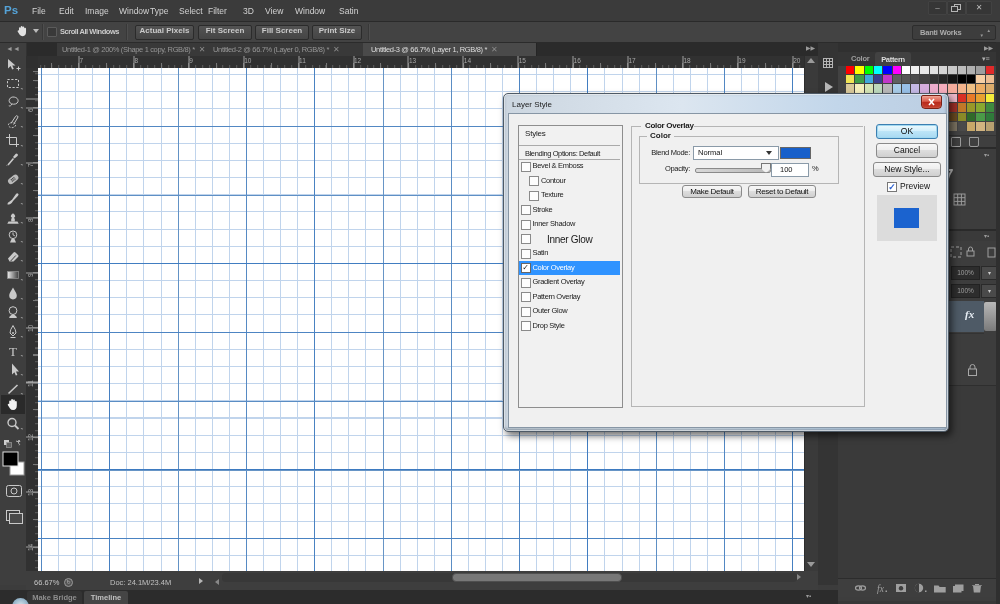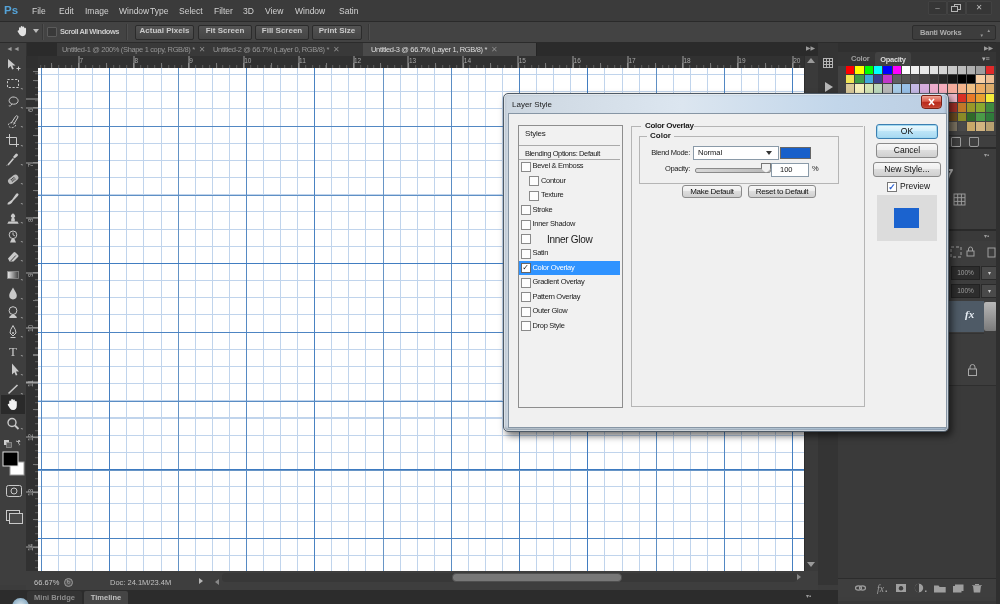--- a/index.html
+++ b/index.html
@@ -63,21 +63,21 @@
 <div id="app">
 
 <div class="abs" id="menubar"></div>
 <div class="abs" id="pslogo">Ps</div>
 <div class="abs menuitem" style="left:32px">File</div>
     <div class="abs menuitem" style="left:59px">Edit</div>
     <div class="abs menuitem" style="left:85px">Image</div>
     <div class="abs menuitem" style="left:119px">Window</div>
     <div class="abs menuitem" style="left:150px">Type</div>
     <div class="abs menuitem" style="left:179px">Select</div>
-    <div class="abs menuitem" style="left:214px">Filter</div>
+    <div class="abs menuitem" style="left:208px">Filter</div>
     <div class="abs menuitem" style="left:243px">3D</div>
     <div class="abs menuitem" style="left:265px">View</div>
     <div class="abs menuitem" style="left:295px">Window</div>
     <div class="abs menuitem" style="left:339px">Satin</div>
 <div class="abs winbtn" style="left:928px;width:17px">–</div>
     <div class="abs winbtn" style="left:947px;width:17px"><svg width="11" height="9" style="margin-top:1.5px">
         <rect x="3.5" y="0.5" width="6" height="5" fill="none" stroke="#b5b5b5"></rect>
         <rect x="0.5" y="2.5" width="6" height="5" fill="#363636" stroke="#b5b5b5"></rect>
       </svg></div>
     <div class="abs winbtn" style="left:966px;width:24px">✕</div>
@@ -273,41 +273,41 @@
 <div class="abs" style="left:64px;top:578px;width:7px;height:7px;border-radius:50%;border:1px solid #9a9a9a;background:#555;color:#bbb;font-size:5px;line-height:7px;text-align:center">↻</div>
 <div class="abs" style="left:110px;top:578px;color:#c0c0c0;font-size:7.5px">Doc: 24.1M/23.4M</div>
 <div class="abs" style="left:199px;top:578px;width:0;height:0;border-top:3.5px solid transparent;border-bottom:3.5px solid transparent;border-left:4.5px solid #b5b5b5"></div>
     <div class="abs" style="left:215px;top:579px;width:0;height:0;border-top:3px solid transparent;border-bottom:3px solid transparent;border-right:4px solid #888"></div>
     <div class="abs" style="left:797px;top:574px;width:0;height:0;border-top:3px solid transparent;border-bottom:3px solid transparent;border-left:4px solid #888"></div>
 <div class="abs" id="hscrolltrack"></div>
 <div class="abs" id="hscrollthumb"></div>
 
 <div class="abs" id="botbar"></div>
 <div class="abs" style="left:806px;top:592px;width:14px;height:8px;color:#9a9a9a;font-size:6px">▾▪</div>
-    <div class="abs btab" style="left:27px;width:55px;background:#343434;color:#8d8d8d;font-weight:bold;top:591px">Mini Bridge</div>
+    <div class="abs btab" style="left:27px;width:55px;background:#343434;color:#8d8d8d;font-weight:bold;top:591px">Make Bridge</div>
 <div class="abs btab" style="left:84px;width:44px;background:#454545;color:#c2c2c2;font-weight:bold;top:591px">Timeline</div>
 <div class="abs" style="left:12px;top:598px;width:17px;height:17px;border-radius:50%;background:radial-gradient(circle at 50% 45%,#d8e4ec,#8fb0c6 60%,#5a7e9a)"></div>
 
 <div class="abs" id="dockstrip"></div>
     <svg class="abs" style="left:821px;top:56px" width="15" height="42" viewBox="0 0 15 42">
       <g stroke="#b5b5b5" fill="none">
         <rect x="2.5" y="2.5" width="9" height="9"></rect>
         <path d="M2.5 5.5 h9 M2.5 8.5 h9 M5.5 2.5 v9 M8.5 2.5 v9"></path>
       </g>
       <path d="M4 26 L12 31 L4 36 Z" fill="#b5b5b5"></path>
     </svg>
     <div class="abs" style="left:806px;top:44px;width:12px;height:8px;color:#9a9a9a;font-size:6px;line-height:8px">▶▶</div>
 <div class="abs" id="dock"></div>
 
 <div class="abs" style="left:838px;top:43px;width:162px;height:9px;background:#303030"></div>
 <div class="abs" style="left:984px;top:44px;width:14px;height:8px;color:#9a9a9a;font-size:6px;line-height:8px">▶▶</div>
 <div class="abs" style="left:838px;top:52px;width:162px;height:95px;background:#3f3f3f"></div>
 <div class="abs" style="left:838px;top:52px;width:162px;height:14px;background:#353535"></div>
 <div class="abs" style="left:851px;top:54px;color:#9f9f9f;font-size:7.5px;font-weight:bold;letter-spacing:-0.2px">Color</div>
-<div class="abs" style="left:875px;top:52px;width:36px;height:14px;background:#424242;border-radius:3px 3px 0 0;color:#dcdcdc;font-size:7.5px;font-weight:bold;letter-spacing:-0.3px;text-align:center;line-height:15px">Opacity</div>
+<div class="abs" style="left:875px;top:52px;width:36px;height:14px;background:#424242;border-radius:3px 3px 0 0;color:#dcdcdc;font-size:7.5px;font-weight:bold;letter-spacing:-0.3px;text-align:center;line-height:15px">Pattern</div>
 <div class="abs" style="left:982px;top:55px;width:16px;height:8px;color:#b0b0b0;font-size:7px">▾≡</div>
 <div class="abs" style="left:838px;top:66px;width:162px;height:69px;background:#424242;overflow:hidden">
 <div class="abs" style="left:-838px;top:-66px;width:1000px;height:604px">
         <i class="sw" style="left:846.0px;top:65.0px;background:#ff0000"></i>
         <i class="sw" style="left:855.3px;top:65.0px;background:#ffff00"></i>
         <i class="sw" style="left:864.6px;top:65.0px;background:#00ff00"></i>
         <i class="sw" style="left:873.9px;top:65.0px;background:#00ffff"></i>
         <i class="sw" style="left:883.2px;top:65.0px;background:#0000ff"></i>
         <i class="sw" style="left:892.5px;top:65.0px;background:#ff00ff"></i>
         <i class="sw" style="left:901.8px;top:65.0px;background:#ffffff"></i>

